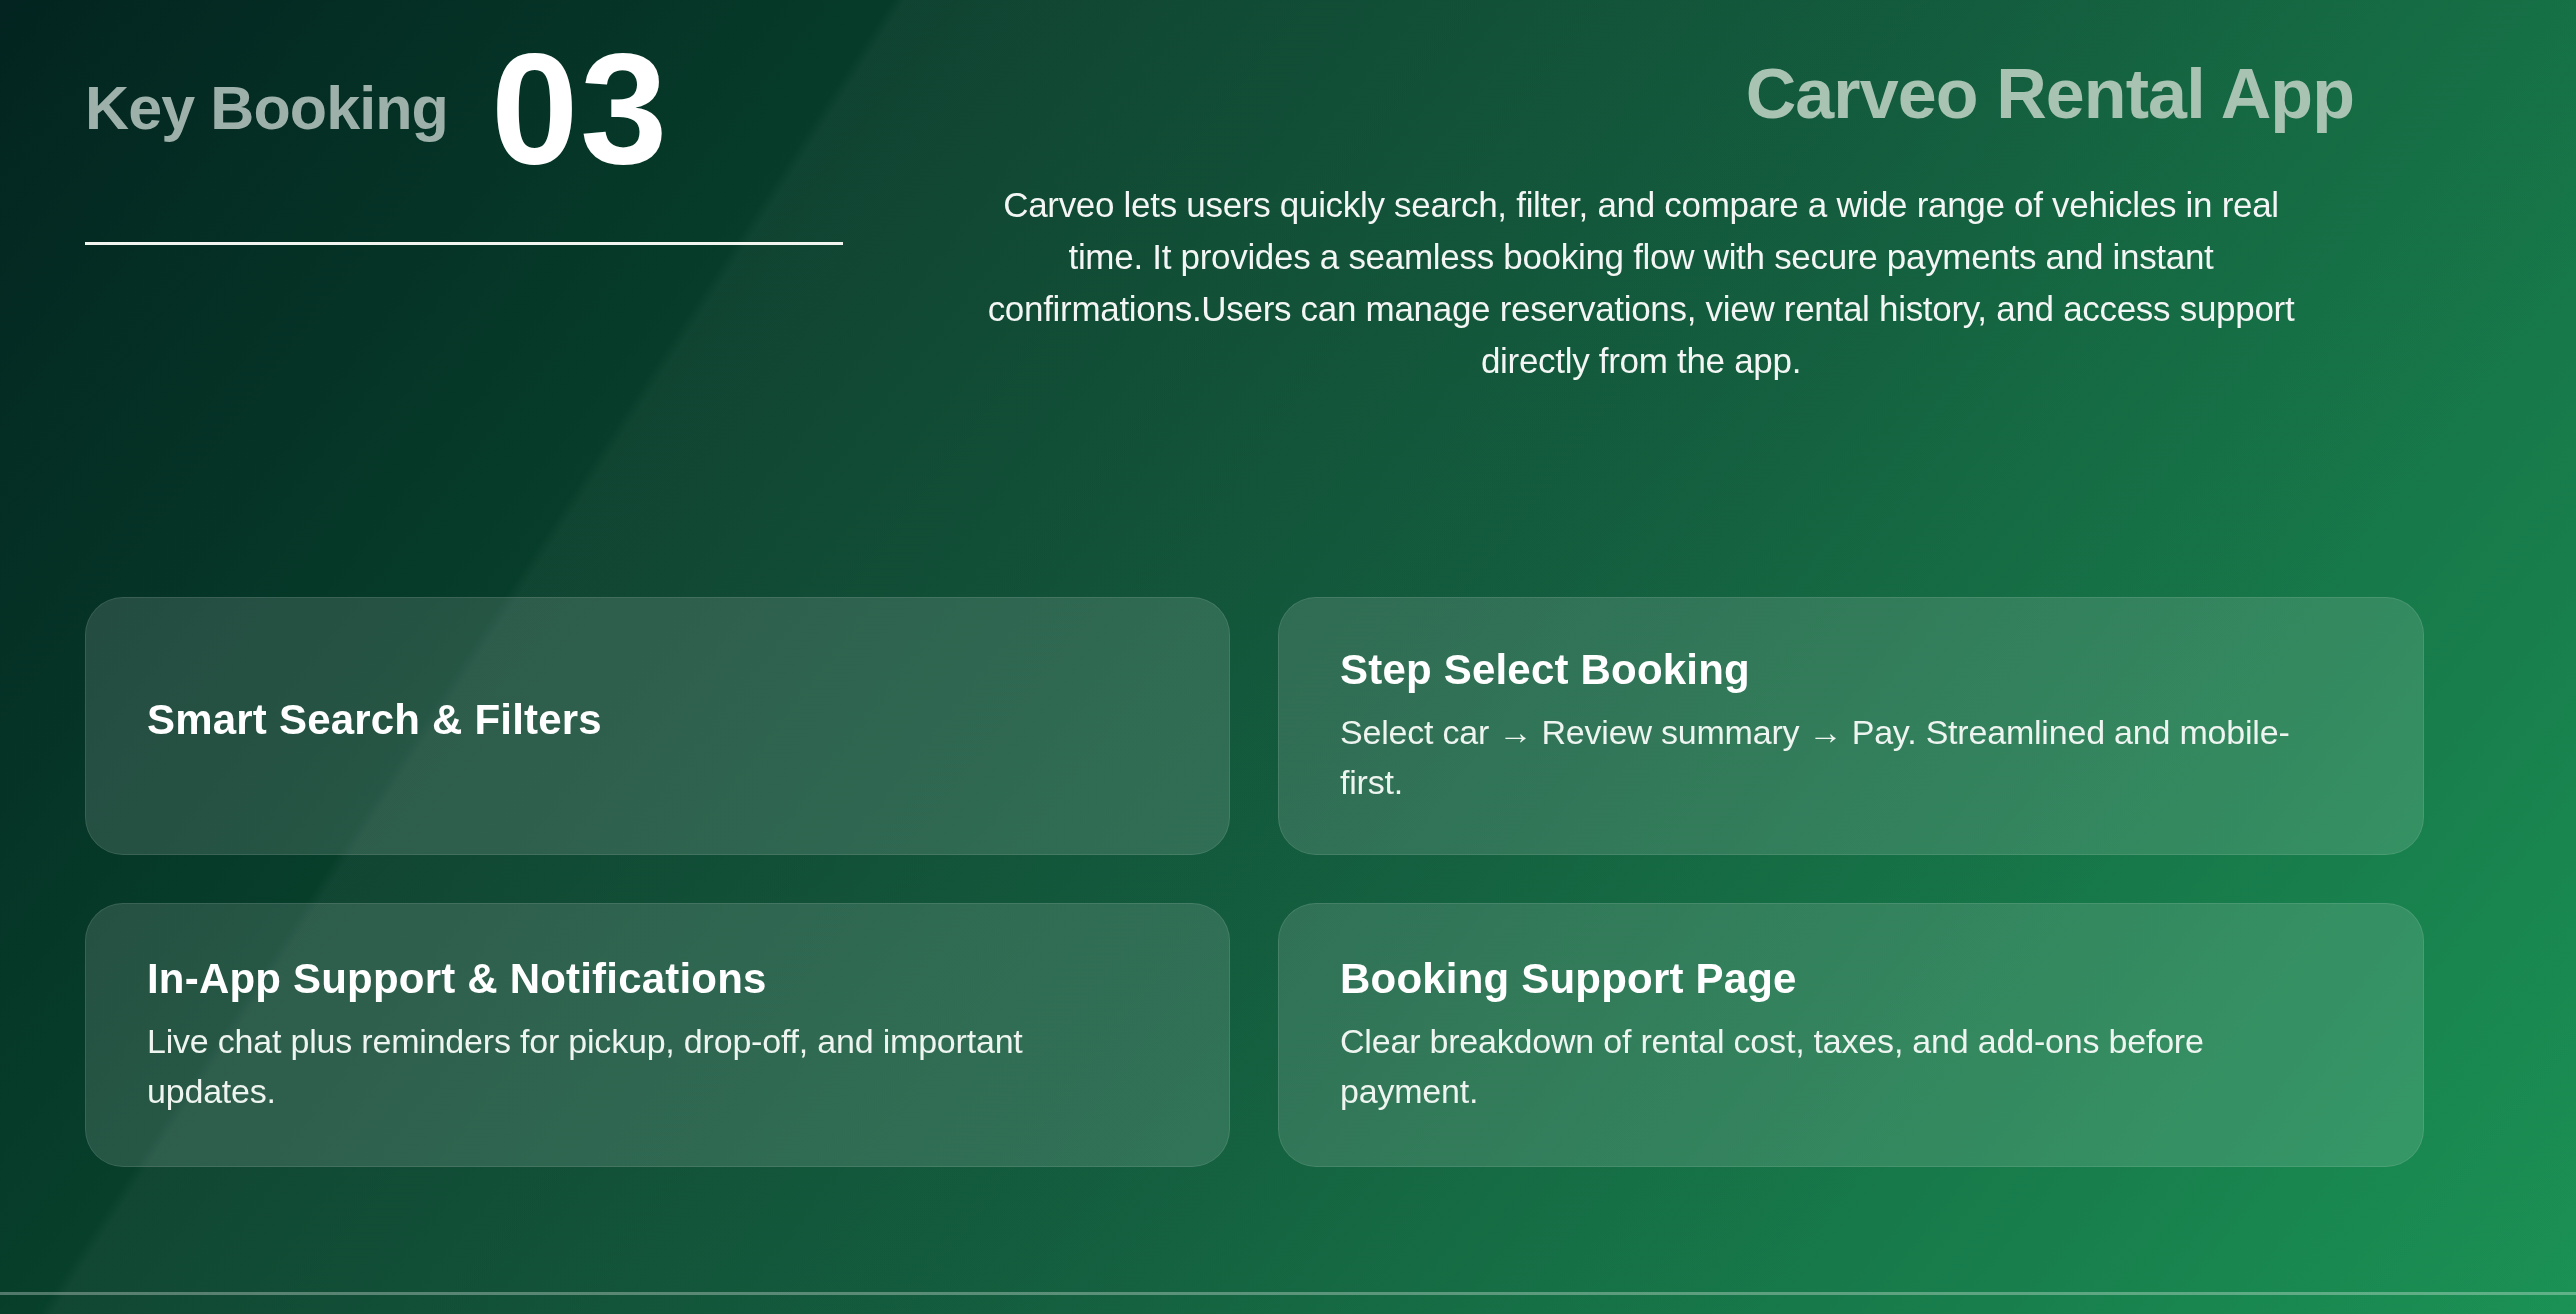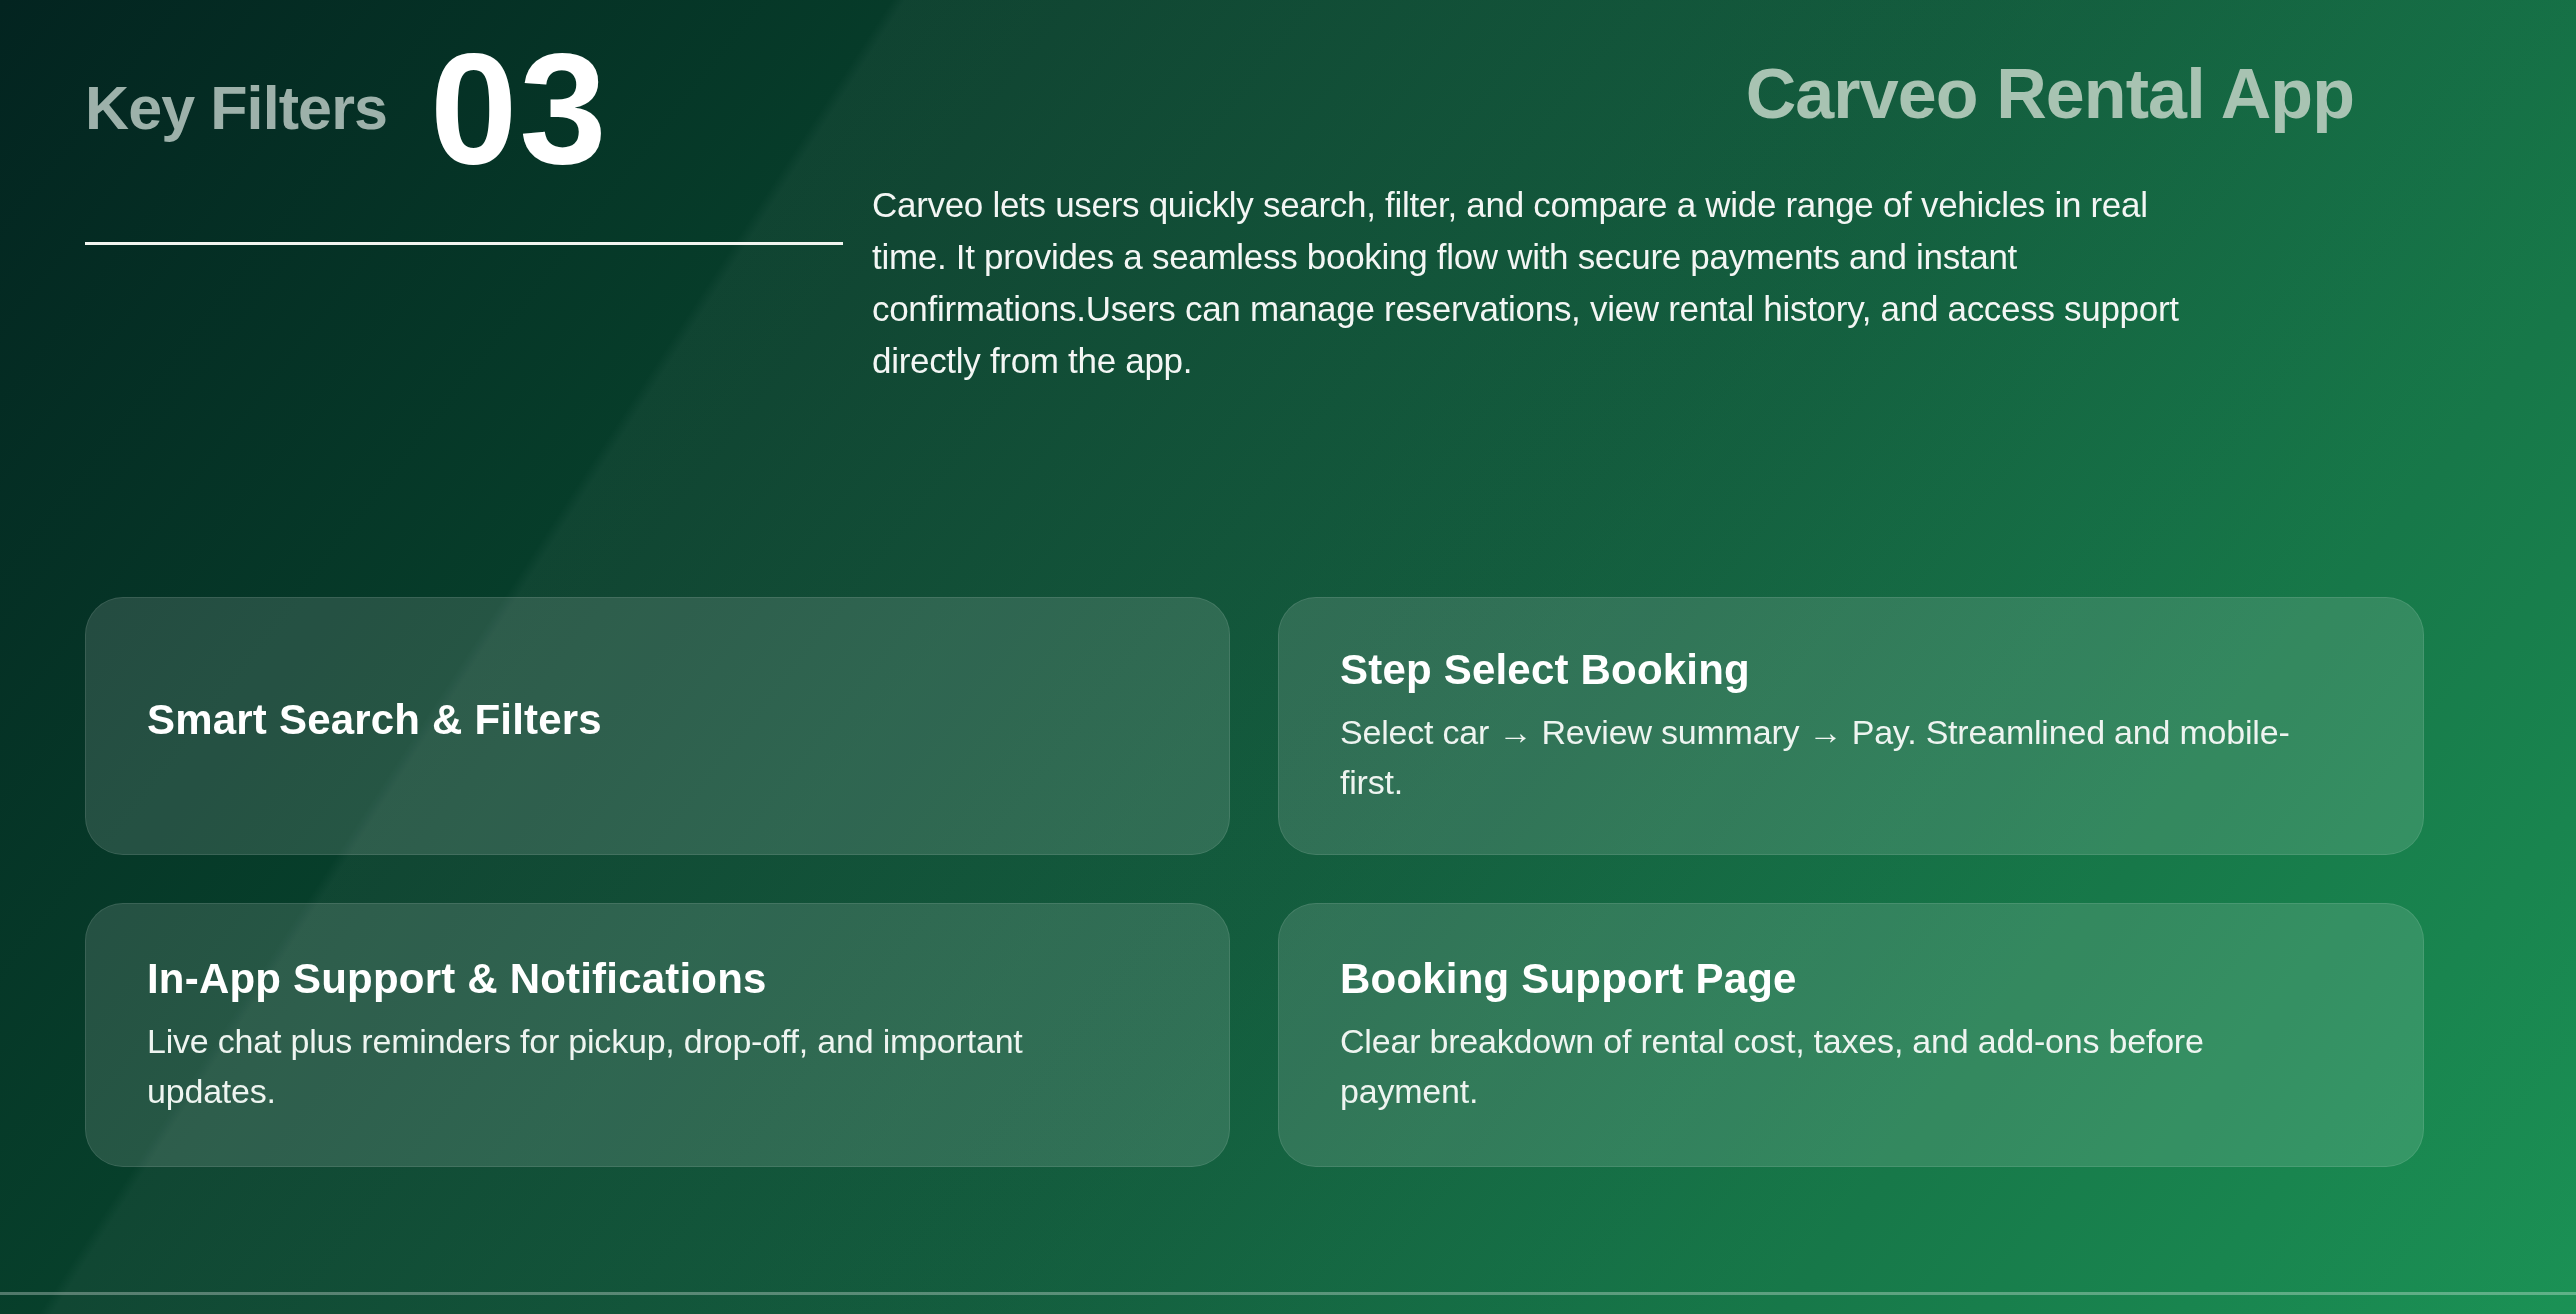--- a/index.html
+++ b/index.html
@@ -75,20 +75,21 @@
     position: absolute;
     left: 872px;
     top: 179px;
     width: 1538px;
     font-size: 35px;
     line-height: 52px;
     font-weight: 400;
     letter-spacing: -0.3px;
     color: #f3f6f4;
     white-space: pre-line;
+    text-align: center;
   }
 
   .cards {
     position: absolute;
     left: 85px;
     top: 597px;
     display: grid;
     grid-template-columns: 1145px 1146px;
     grid-template-rows: 258px 264px;
     column-gap: 111px;
@@ -132,21 +133,21 @@
     background: rgba(255,255,255,0.30);
   }
 </style>
 </head>
 <body>
 
 <div class="slide">
   <div class="sheen"></div>
 
   <div class="kicker-row">
-    <div class="kicker">Key Filters</div>
+    <div class="kicker">Key Booking</div>
     <div class="page-number">03</div>
   </div>
 
   <div class="app-title">Carveo Rental App</div>
 
   <div class="divider"></div>
 
   <div class="description">Carveo lets users quickly search, filter, and compare a wide range of vehicles in real
 time. It provides a seamless booking flow with secure payments and instant
 confirmations.Users can manage reservations, view rental history, and access support

